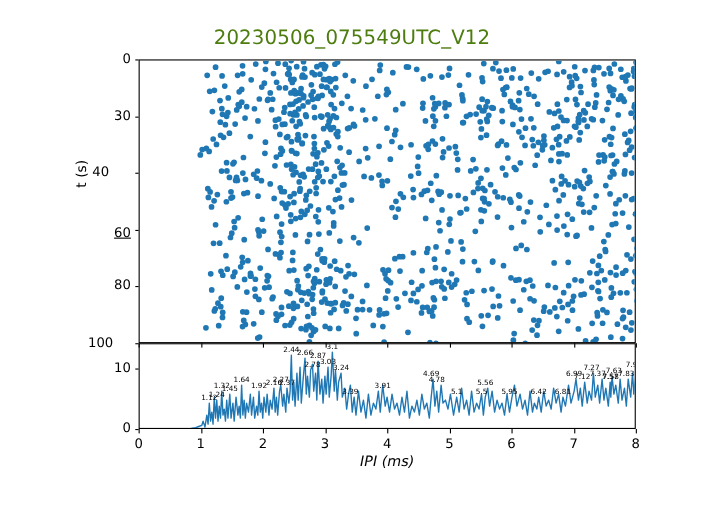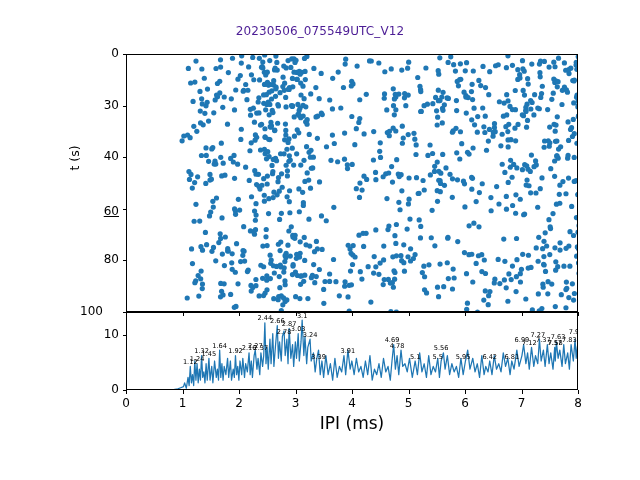--- a/index.html
+++ b/index.html
@@ -21,22 +21,22 @@
     background: #ffffff;
   }
 
   
   #fig-title {
     position: absolute;
     left: 0;
     top: 24px;
     width: 640px;
     text-align: center;
-    font-size: 12px;
-    color: #4c1d95;
+    font-size: 18px;
+    color: #4d7c0f;
     letter-spacing: 0.1px;
   }
 
   
   .axes-frame {
     position: absolute;
     border: 1.0px solid #000000;
     box-sizing: border-box;
     background: #ffffff;
     overflow: hidden;
@@ -90,22 +90,23 @@
     transform: translate(-50%, -50%) rotate(-90deg);
     transform-origin: center center;
     white-space: nowrap;
   }
   #xlabel {
     position: absolute;
     left: 126px;
     top: 413px;
     width: 452px;
     text-align: center;
-    font-size: 17px;
+    font-size: 13px;
     color: #000000;
+    font-style: italic;
   }
 
   
   svg.plot-svg {
     position: absolute;
     left: 0;
     top: 0;
     display: block;
   }
   .dot {
@@ -1234,21 +1235,21 @@
 
   <div id="hist-ticks"></div>
 
   <div id="xlabel">IPI (ms)</div>
 
 <div class="tick-mark tick-y" style="left: 122.5px; top: 54px;"></div>
     <div class="tick-label tick-label-y" style="left: 64px; top: 46px; width: 55px;">0</div>
     <div class="tick-mark tick-y" style="left: 122.5px; top: 106px;"></div>
     <div class="tick-label tick-label-y" style="left: 64px; top: 97.6px; width: 55px;">30</div>
     <div class="tick-mark tick-y" style="left: 122.5px; top: 157px;"></div>
-    <div class="tick-label tick-label-y" style="left: 64px; top: 149.2px; width: 55px;">40</div>
+    <div class="tick-label tick-label-y" style="left: 64px; top: 149.2px; width: 55px; text-align: center;">40</div>
     <div class="tick-mark tick-y" style="left: 122.5px; top: 209px;"></div>
     <div class="tick-label tick-label-y" style="left: 64px; top: 204px; width: 55px; text-decoration: underline;">60</div>
     <div class="tick-mark tick-y" style="left: 122.5px; top: 260px;"></div>
     <div class="tick-label tick-label-y" style="left: 64px; top: 252.4px; width: 55px;">80</div>
     <div class="tick-mark tick-y" style="left: 122.5px; top: 312px;"></div>
     <div class="tick-label tick-label-y" style="left: 64px; top: 304px; width: 55px; text-align: center;">100</div>
     <div class="tick-mark tick-y" style="left: 122.5px; top: 390px;"></div>
     <div class="tick-label tick-label-y" style="left: 64px; top: 382px; width: 55px;">0</div>
     <div class="tick-mark tick-y" style="left: 122.5px; top: 335px;"></div>
     <div class="tick-label tick-label-y" style="left: 64px; top: 327.455px; width: 55px;">10</div>

